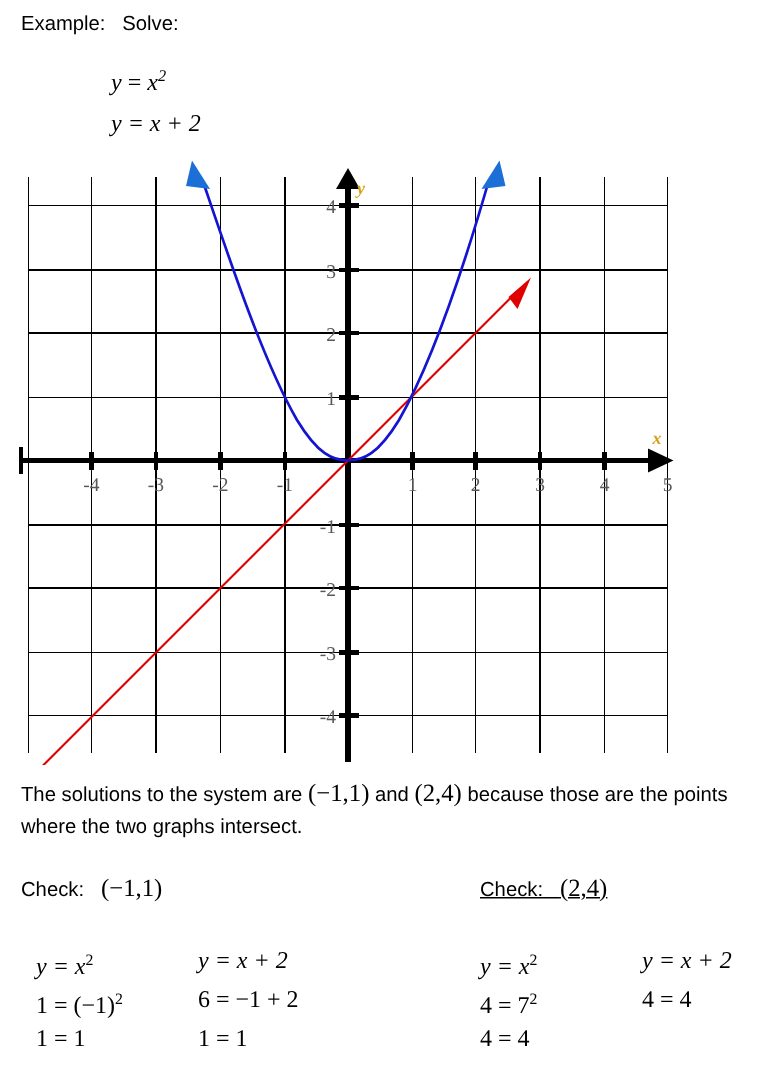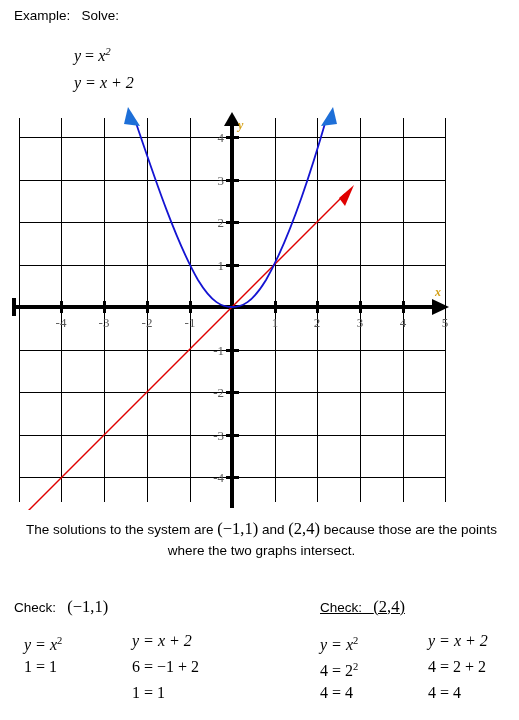--- a/index.html
+++ b/index.html
@@ -9,21 +9,21 @@
   }
   body {
     width: 519px;
     height: 720px;
     position: relative;
     font-family: "Liberation Sans", sans-serif;
     color: #000000;
     overflow: hidden;
   }
 
-  .abs { position: absolute; text-align: center; }
+  .abs { position: absolute; }
 
   
   #example-heading {
     left: 14px;
     top: 8px;
     font-size: 13.5px;
     font-family: "Liberation Sans", sans-serif;
     white-space: pre;
   }
 
@@ -67,21 +67,20 @@
   #solution-paragraph .pt {
     font-family: "Liberation Serif", serif;
     font-size: 16.5px;
   }
 
   
   .check-label {
     font-family: "Liberation Sans", sans-serif;
     font-size: 13.5px;
     white-space: pre;
-    margin-top: 15px;
   }
   .check-point {
     font-family: "Liberation Serif", serif;
     font-size: 16.5px;
   }
 
   #check-left-header  { left: 14px;  top: 582px; }
   #check-right-header { left: 320px; top: 582px; text-decoration: underline; }
 
   .work-col { position: absolute; }
@@ -220,32 +219,32 @@
 </div>
 
 <div class="abs" id="solution-paragraph"><span>The solutions to the system are </span><span class="pt">(−1,1)</span><span> and </span><span class="pt">(2,4)</span><span> because those are the points where the two graphs intersect.</span></div>
 
 <div class="abs check-label" id="check-left-header"><span>Check:</span><span>&nbsp;&nbsp; </span><span class="check-point">(−1,1)</span></div>
 
 <div class="abs check-label" id="check-right-header"><span>Check:</span><span>&nbsp;&nbsp; </span><span class="check-point">(2,4)</span></div>
 
 <div class="work-col" id="work-col-1">
   <div class="row"><i>y = x</i><sup>2</sup></div>
+  <div class="row"><span>1 = (−1)</span><sup>2</sup></div>
   <div class="row"><span>1 = 1</span></div>
 </div>
 
 <div class="work-col" id="work-col-2">
   <div class="row"><i>y = x + 2</i></div>
   <div class="row"><span>6 = −1 + 2</span></div>
   <div class="row"><span>1 = 1</span></div>
 </div>
 
 <div class="work-col" id="work-col-3">
   <div class="row"><i>y = x</i><sup>2</sup></div>
-  <div class="row"><span>4 = 2</span><sup>2</sup></div>
+  <div class="row"><span>4 = 7</span><sup>2</sup></div>
   <div class="row"><span>4 = 4</span></div>
 </div>
 
 <div class="work-col" id="work-col-4">
   <div class="row"><i>y = x + 2</i></div>
-  <div class="row"><span>4 = 2 + 2</span></div>
   <div class="row"><span>4 = 4</span></div>
 </div>
 
 </body></html>

